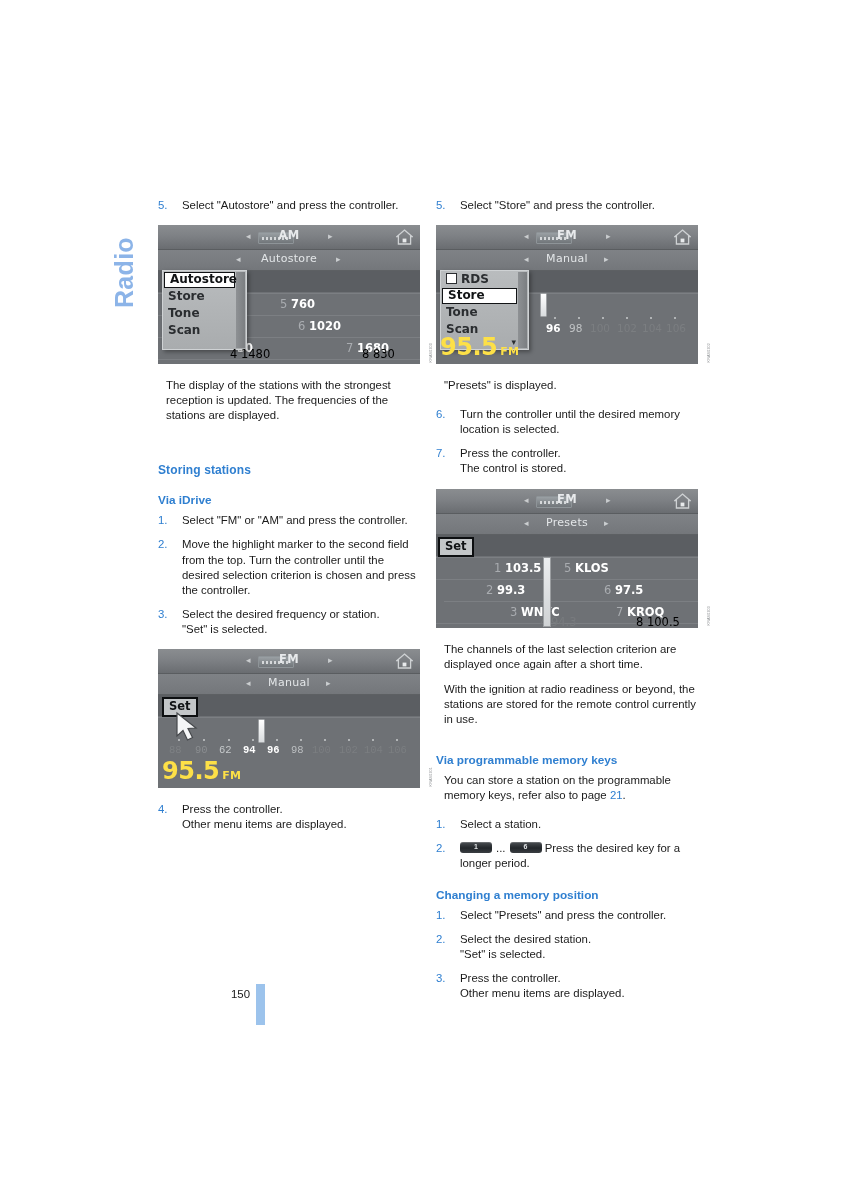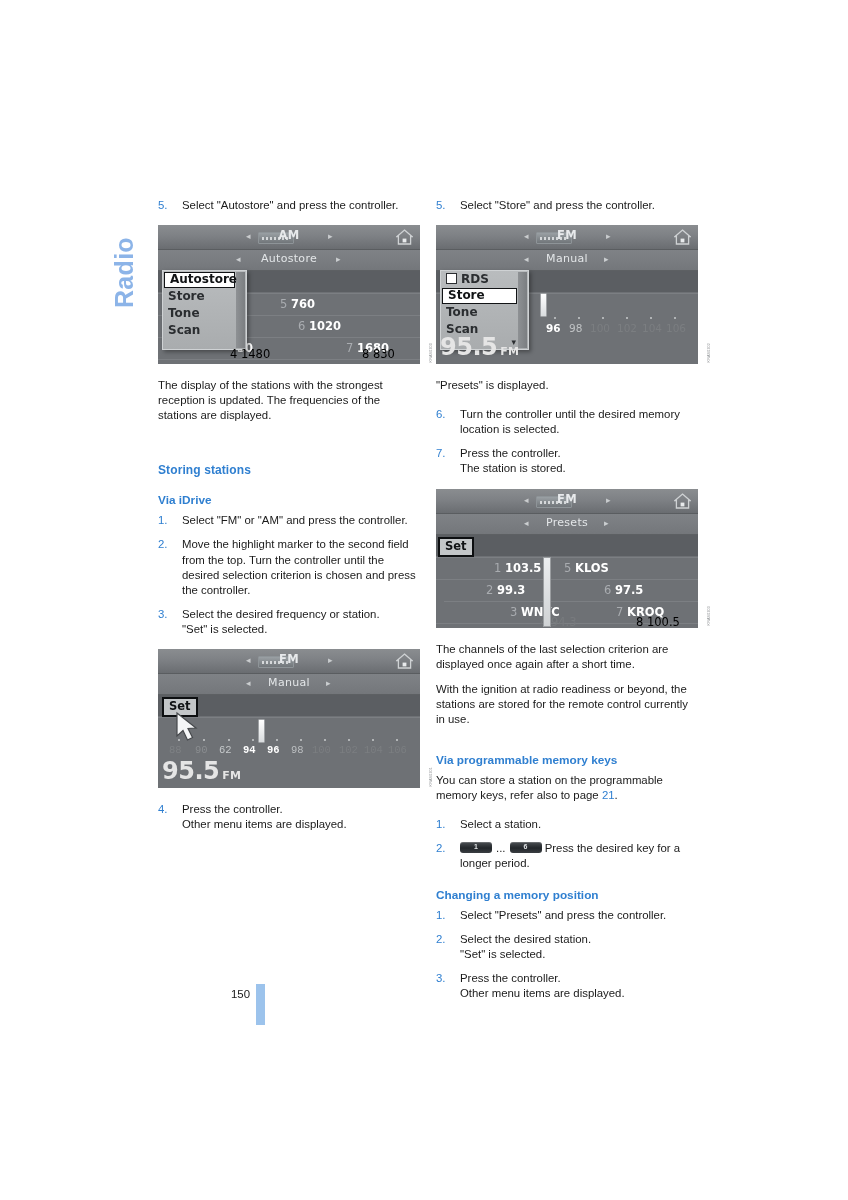--- a/index.html
+++ b/index.html
@@ -72,21 +72,21 @@
     font-size: 11.4px;
     font-weight: normal;
     width: 18px;
   }
   .step-sub {
     display: block;
   }
 
   
   p.body {
-    margin: 0 0 10px 0;
+    margin: 0 0 10px 8px;
     font-size: 11.4px;
     line-height: 15.1px;
     color: #1a1a1a;
   }
   p.body:last-child { margin-bottom: 0; }
 
   
   h1.h-main {
     margin: 0;
     font-size: 12px;
@@ -302,21 +302,21 @@
   }
   .tune-needle {
     position: absolute;
     width: 5px;
     background: linear-gradient(180deg,#ffffff,#d9dcde);
     border: 1px solid #9fa2a5;
     border-radius: 1px;
   }
   .big-freq {
     position: absolute;
-    color: #e5e5e5;
+    color: #fde047;
     font-size: 24px;
     font-weight: bold;
     letter-spacing: -0.5px;
   }
   .big-freq .unit {
     font-size: 11px;
     font-weight: bold;
     letter-spacing: 0.3px;
     margin-left: 3px;
   }
@@ -660,21 +660,21 @@
     <div class="sp-4"></div>
 
     <ul class="steps">
       <li class="step">
         <span class="num">6.</span>
         <span>Turn the controller until the desired memory location is selected.</span>
       </li>
       <li class="step">
         <span class="num">7.</span>
         <span>Press the controller.</span>
-        <span class="step-sub">The station is stored.</span>
+        <span class="step-sub">The control is stored.</span>
       </li>
     </ul>
 
     <div class="sp-12"></div>
 
     <div class="screen-wrap">
       <div class="screen">
 
         <div class="scr-topbar">
           <span class="arr-l">◂</span>

